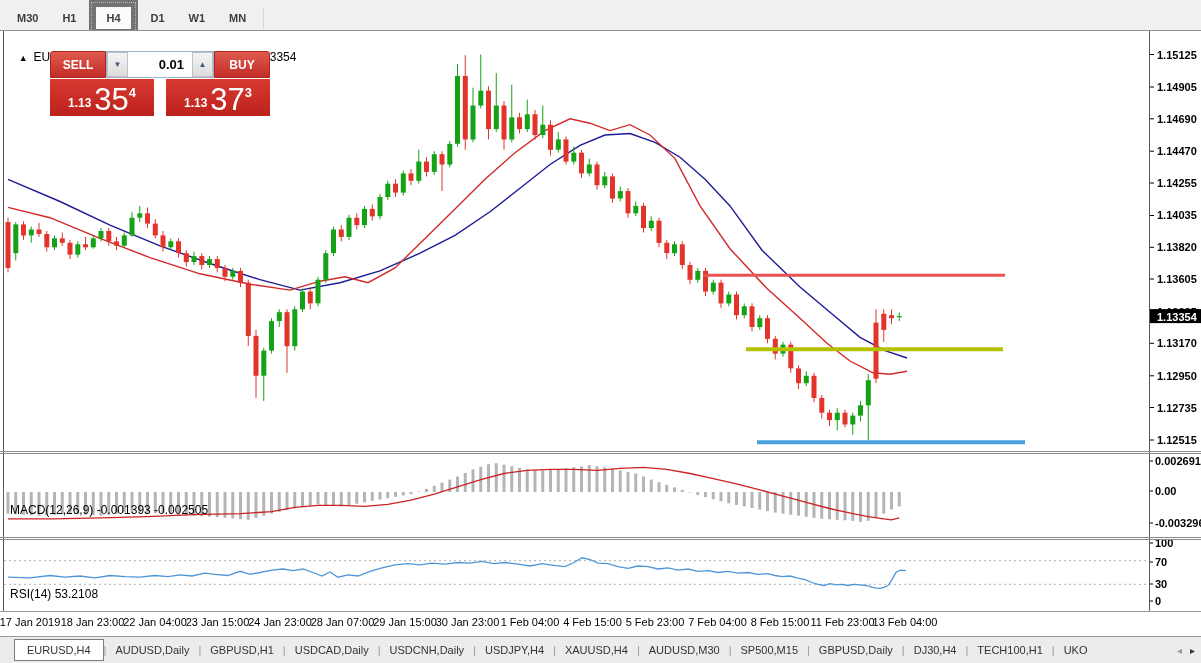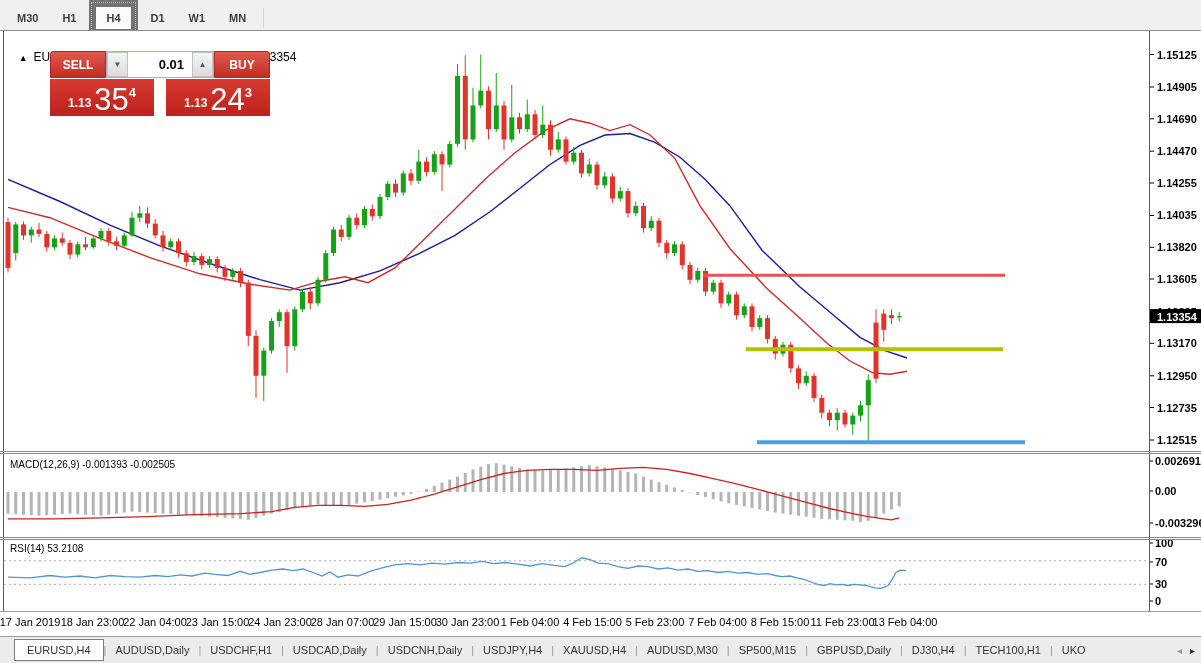--- a/index.html
+++ b/index.html
@@ -26,21 +26,21 @@
   .tbtn.buy{border-radius:0 3px 0 0;}
   .spin{flex:1;display:flex;border:1px solid #9db4cc;box-sizing:border-box;background:#fff;}
   .spin-btn{width:21px;background:linear-gradient(#f4f4f4,#dcdcdc);border:1px solid #c0c0c0;box-sizing:border-box;color:#3b5a86;font-size:8px;display:flex;align-items:center;justify-content:center;}
   .spin input{flex:1;border:0;outline:0;font-size:13px;font-weight:bold;text-align:right;padding-right:8px;width:40px;font-family:Liberation Sans, sans-serif;}
   #trade .row2{display:flex;gap:12px;margin-top:1px;height:37px;}
   .tile{flex:1;background:linear-gradient(#d63a30,#bd211c);color:#fff;display:flex;align-items:flex-end;justify-content:center;padding-bottom:3px;}
   .tile .pfx{font-size:12px;font-weight:bold;margin-right:3px;margin-bottom:3px;}
   .tile .big{font-size:31px;font-weight:normal;line-height:26px;}
   .tile .sup{font-size:13px;font-weight:bold;margin-bottom:13px;}
   
-  .ind-label{font-size:10px;color:#000;}
+  .ind-label{font-size:12px;color:#000;margin-top:44px;}
   
   #tabbar{left:0;top:636px;width:1201px;height:27px;background:#ececec;border-top:1px solid #9a9a9a;box-sizing:border-box;display:flex;align-items:center;font-size:11px;color:#333;}
   .tab{padding:4px 9px;white-space:nowrap;}
   .tab.active{background:#fff;border:1px solid #7d7d7d;font-weight:bold;font-weight:normal;margin-left:14px;padding:4px 12px;}
   .tab-sep{color:#9a9a9a;}
   #tab-arrows{margin-left:auto;margin-right:6px;display:flex;gap:8px;font-size:10px;}
   #tab-arrows .dis{color:#999;}
   svg text{font-family:"Liberation Sans",sans-serif;}
 </style>
 </head>
@@ -514,36 +514,36 @@
     <div class="tbtn buy">BUY</div>
   </div>
   <div class="row2">
     <div class="tile">
       <span class="pfx">1.13</span>
       <span class="big">35</span>
       <span class="sup">4</span>
     </div>
     <div class="tile">
       <span class="pfx">1.13</span>
-      <span class="big">24</span>
+      <span class="big">37</span>
       <span class="sup">3</span>
     </div>
   </div>
 </div>
 
 <div class="ind-label abs" style="left:10px;top:459px;">MACD(12,26,9) -0.001393 -0.002505</div>
 <div class="ind-label abs" style="left:10px;top:543px;">RSI(14) 53.2108</div>
 
 <div id="tabbar" class="abs">
   <span id="tabs-holder" style="display:flex;align-items:center;">
       <span class="tab active">EURUSD,H4</span>
       <span class="tab-sep">|</span>
       <span class="tab">AUDUSD,Daily</span>
       <span class="tab-sep">|</span>
-      <span class="tab">USDCHF,H1</span>
+      <span class="tab">GBPUSD,H1</span>
       <span class="tab-sep">|</span>
       <span class="tab">USDCAD,Daily</span>
       <span class="tab-sep">|</span>
       <span class="tab">USDCNH,Daily</span>
       <span class="tab-sep">|</span>
       <span class="tab">USDJPY,H4</span>
       <span class="tab-sep">|</span>
       <span class="tab">XAUUSD,H4</span>
       <span class="tab-sep">|</span>
       <span class="tab">AUDUSD,M30</span>

